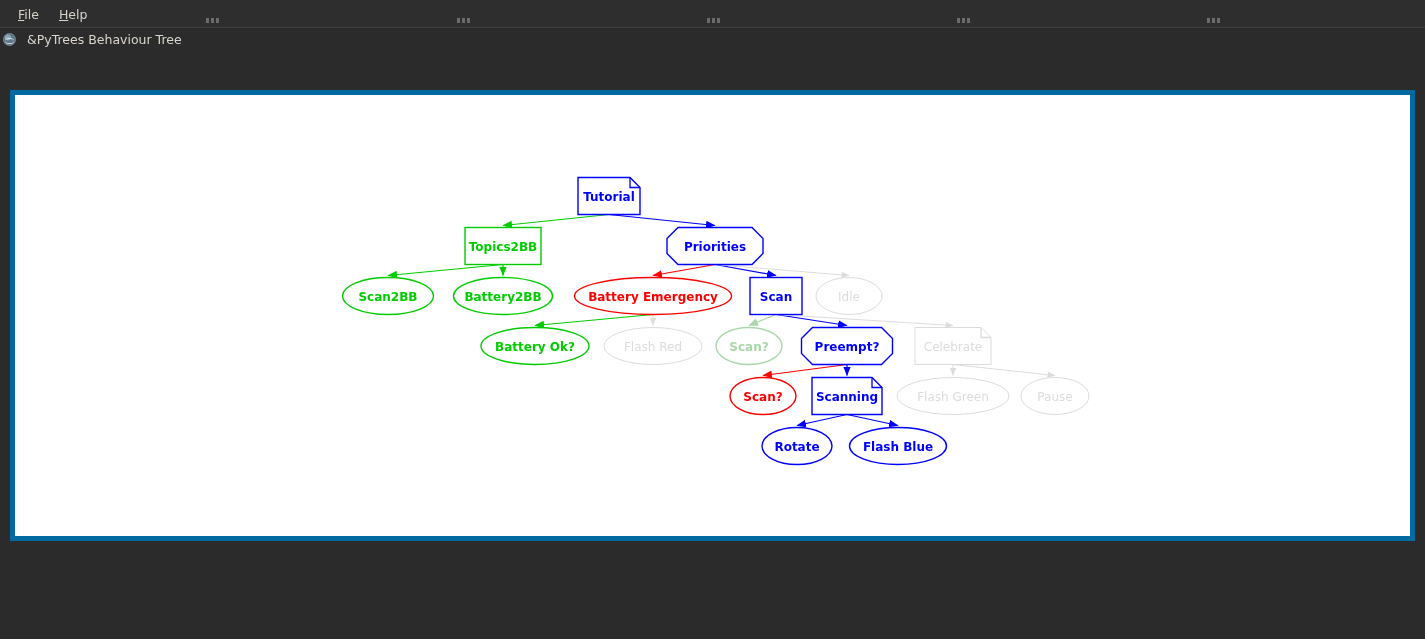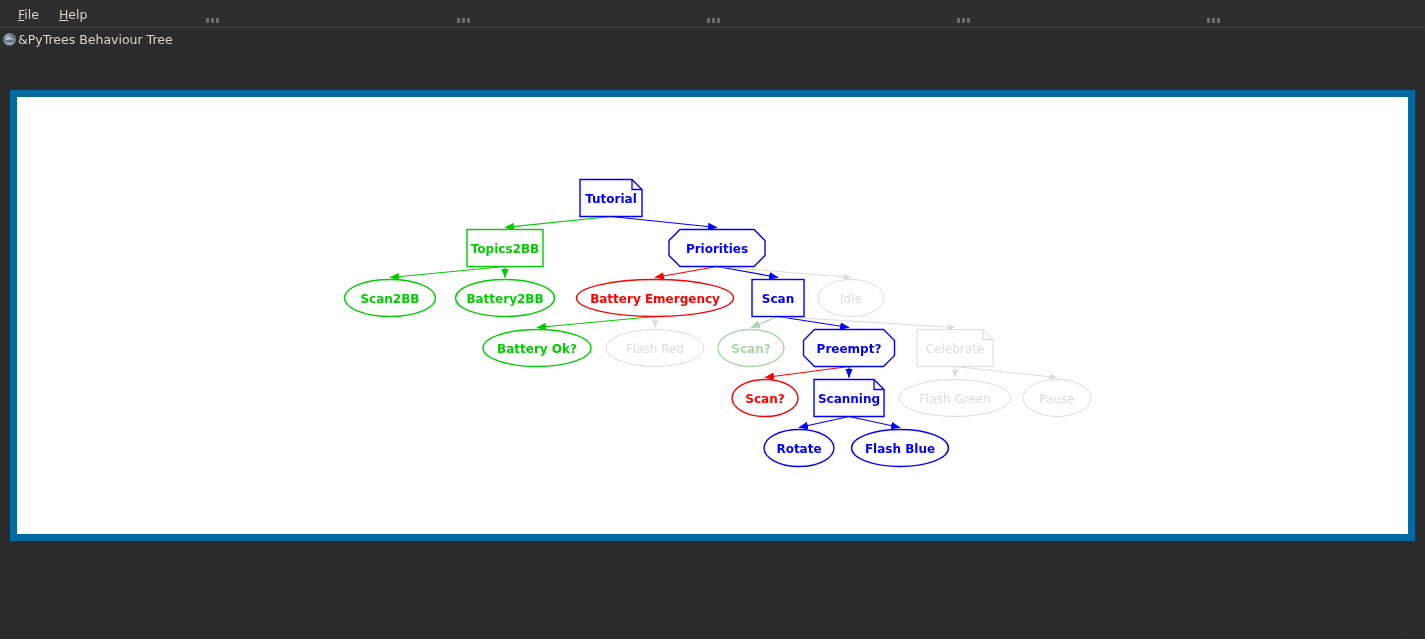--- a/index.html
+++ b/index.html
@@ -41,21 +41,21 @@
   }
   .globe-icon {
     width: 13px; height: 13px; border-radius: 50%;
     background: radial-gradient(circle at 35% 32%, #8fa8b8 0 28%, #5d7688 30% 100%);
     border: 1px solid #7d8d96; position: relative; flex: 0 0 auto;
   }
   .globe-icon::after {
     content: ""; position: absolute; left: 1px; top: 4px; width: 9px; height: 4px;
     border-top: 1px solid #d7e2e8; border-bottom: 1px solid #d7e2e8; border-radius: 50%;
   }
-  .dock-title-text { color: #d9d5cd; font-size: 12.5px; margin-left: 2px; }
+  .dock-title-text { color: #d9d5cd; font-size: 12.5px; margin-left: 11px; }
 
   
   .toolbar {
     position: absolute; left: 0; top: 50px; width: 1425px; height: 36px;
     background: #2b2b2b;
   }
   .combo {
     position: absolute; height: 23px; background: #3a3a3a;
     border: 1px solid #4a4a4a; border-radius: 3px;
     color: #ddd9d1; font-size: 12px; display: flex; align-items: center;
@@ -75,21 +75,21 @@
   }
   .tbtn.flat { background: #2f2f2f; border-color: #383838; }
   .title-center {
     position: absolute; left: 0; top: 55px; width: 1425px; text-align: center;
     color: #e6e2da; font-size: 16px; letter-spacing: .2px;
   }
 
   
   .canvas {
     position: absolute; left: 10px; top: 90px; width: 1405px; height: 451px;
-    background: #ffffff; border: 7px solid #0369a1;
+    background: #ffffff; border: 5px solid #0369a1;
   }
   .canvas svg { display: block; }
 
   
   .timeline-strip {
     position: absolute; left: 0; top: 548px; width: 1425px; height: 75px;
   }
 </style>
 </head>
 <body>

